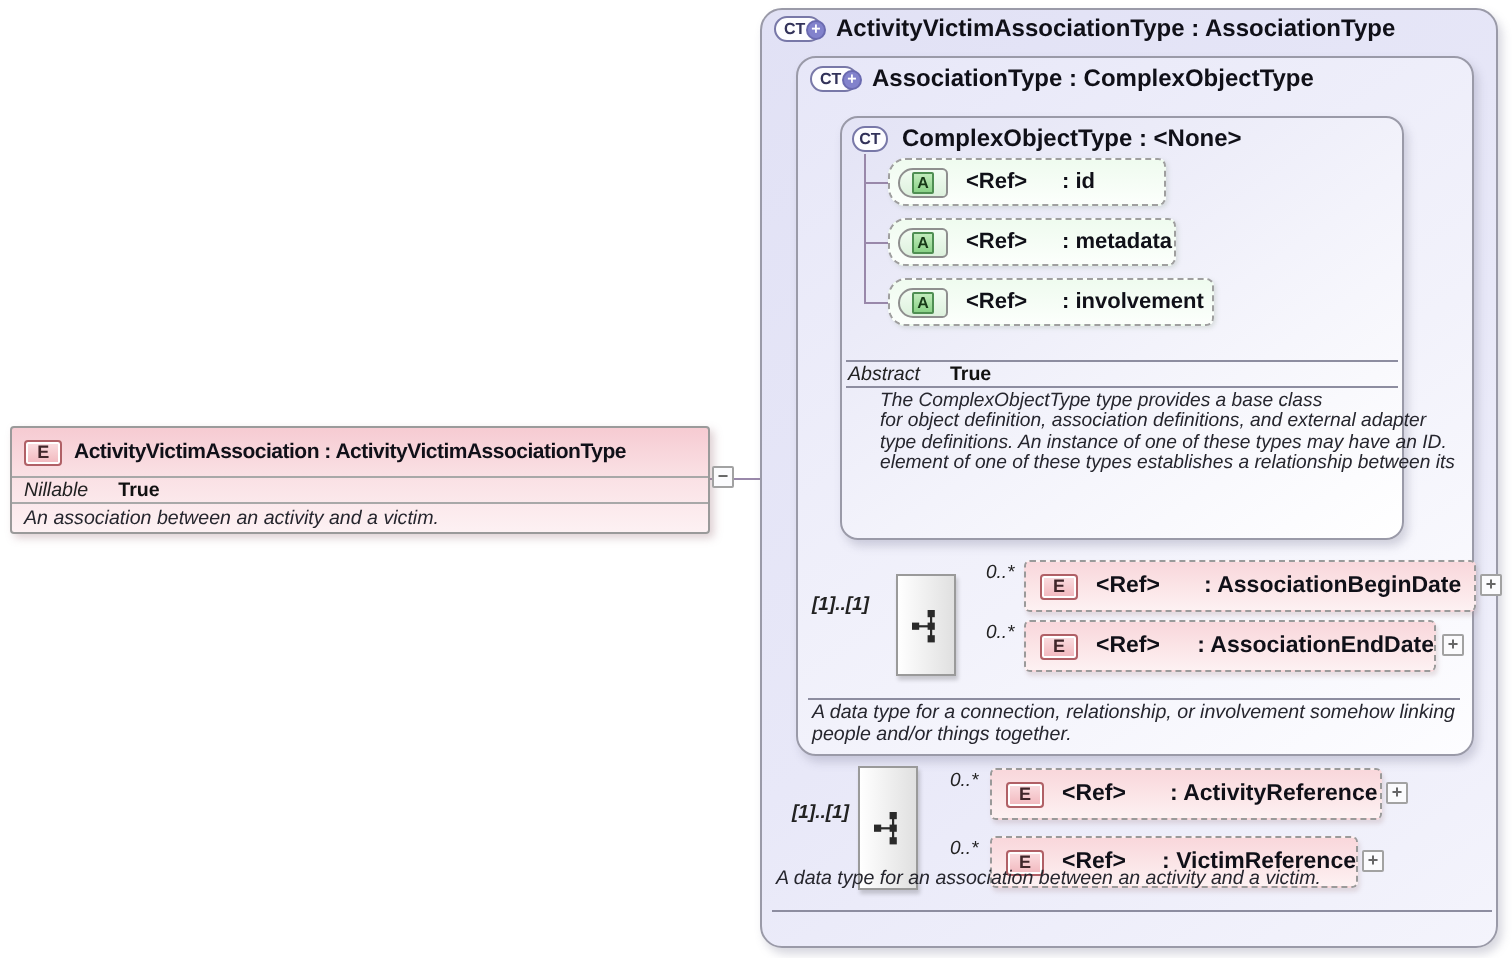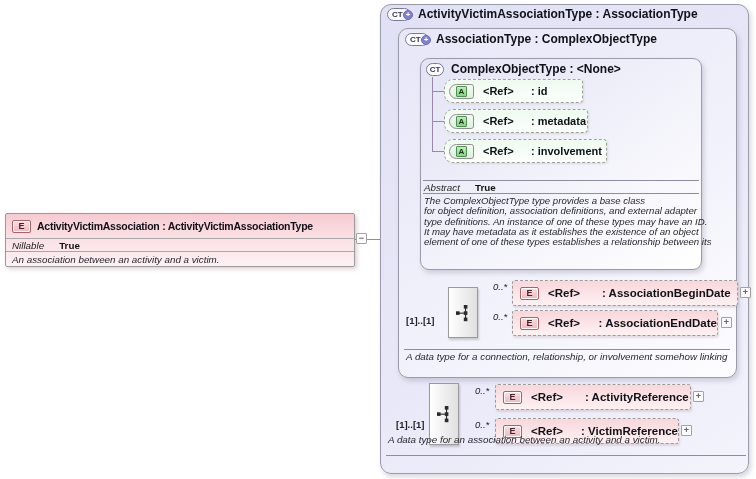--- a/index.html
+++ b/index.html
@@ -53,21 +53,21 @@
               background:linear-gradient(#effbef,#fcfffc); box-shadow:1px 1px 2px rgba(140,160,140,.25);
               display:flex; align-items:center; padding-left:4px; white-space:nowrap; }
   .attr-box .ref { font-weight:bold; font-size:11px; color:#101018; width:48px; margin-left:9px; }
   .attr-box .nm  { font-weight:bold; font-size:11px; color:#101018; }
 
   
   .seq { position:absolute; border:1px solid #9a9a9a; background:linear-gradient(to right,#ffffff,#e0e0e0);
          box-shadow:1px 2px 2px rgba(0,0,0,.18); display:flex; align-items:center; justify-content:center; }
 
   .occ  { position:absolute; font-style:italic; font-size:9.5px; color:#222; white-space:nowrap; }
-  .card { position:absolute; font-weight:bold; font-size:9.5px; color:#222; white-space:nowrap;margin-top:18px; }
+  .card { position:absolute; font-style:italic; font-weight:bold; font-size:9.5px; color:#222; white-space:nowrap; }
 
   .desc { position:absolute; font-style:italic; color:#26262e; white-space:nowrap; }
 
   .facet-row { position:absolute; display:flex; align-items:baseline; white-space:nowrap; }
   .facet-name { font-style:italic; font-size:9.8px; color:#222; }
   .facet-val  { font-weight:bold; font-size:9.8px; color:#111; margin-left:15px; }
 
   .pm { position:absolute; width:11px; height:11px; border:1px solid #a2a2a2; border-radius:1px;
         background:#fbfbfd; color:#666; font-size:9px; line-height:9px; text-align:center;
         font-weight:bold; cursor:pointer; }
@@ -154,25 +154,24 @@
     <span class="nm">: involvement</span>
   </div>
 
   <div class="sep" style="left:423px;top:180px;width:276px"></div>
   <div class="facet-row" style="left:424px;top:182px">
     <span class="facet-name">Abstract</span>
     <span class="facet-val">True</span>
   </div>
   <div class="sep" style="left:423px;top:193px;width:276px"></div>
 
-  <div class="desc" style="left:424px;top:196px;font-size:9.6px;line-height:10.3px">
+  <div class="desc" style="left:440px;top:196px;font-size:9.6px;line-height:10.3px">
     <div>The ComplexObjectType type provides a base class</div>
     <div>for object definition, association definitions, and external adapter</div>
     <div>type definitions. An instance of one of these types may have an ID.</div>
-    <div>It may have metadata as it establishes the existence of an object</div>
     <div>element of one of these types establishes a relationship between its</div>
   </div>
 
   <div class="card" style="left:406px;top:297px">[1]..[1]</div>
   <div class="seq" style="left:448px;top:287px;width:30px;height:51px">
     <svg width="17" height="22" viewBox="0 0 17 22">
       <rect x="1" y="9.3" width="3.6" height="3.6" fill="#2a2a2a"></rect>
       <rect x="4" y="10.6" width="7" height="1.1" fill="#2a2a2a"></rect>
       <rect x="10" y="4.6" width="1.1" height="13" fill="#2a2a2a"></rect>
       <rect x="8.8" y="3" width="3.6" height="3.6" fill="#2a2a2a"></rect>
@@ -193,20 +192,21 @@
   <div class="el-box" style="left:512px;top:310px;width:206px;height:26px">
     <span class="tag-e">E</span>
     <span class="ref">&lt;Ref&gt;</span>
     <span class="nm">: AssociationEndDate</span>
   </div>
   <div class="pm" style="left:721px;top:317px">+</div>
 
   <div class="sep" style="left:404px;top:349px;width:326px"></div>
   <div class="desc" style="left:406px;top:352px;font-size:9.8px;line-height:10.5px">
     <div>A data type for a connection, relationship, or involvement somehow linking</div>
+    <div>people and/or things together.</div>
   </div>
 
   <div class="card" style="left:396px;top:401px">[1]..[1]</div>
   <div class="seq" style="left:429px;top:383px;width:30px;height:62px">
     <svg width="17" height="22" viewBox="0 0 17 22">
       <rect x="1" y="9.3" width="3.6" height="3.6" fill="#2a2a2a"></rect>
       <rect x="4" y="10.6" width="7" height="1.1" fill="#2a2a2a"></rect>
       <rect x="10" y="4.6" width="1.1" height="13" fill="#2a2a2a"></rect>
       <rect x="8.8" y="3" width="3.6" height="3.6" fill="#2a2a2a"></rect>
       <rect x="8.8" y="9.3" width="3.6" height="3.6" fill="#2a2a2a"></rect>

